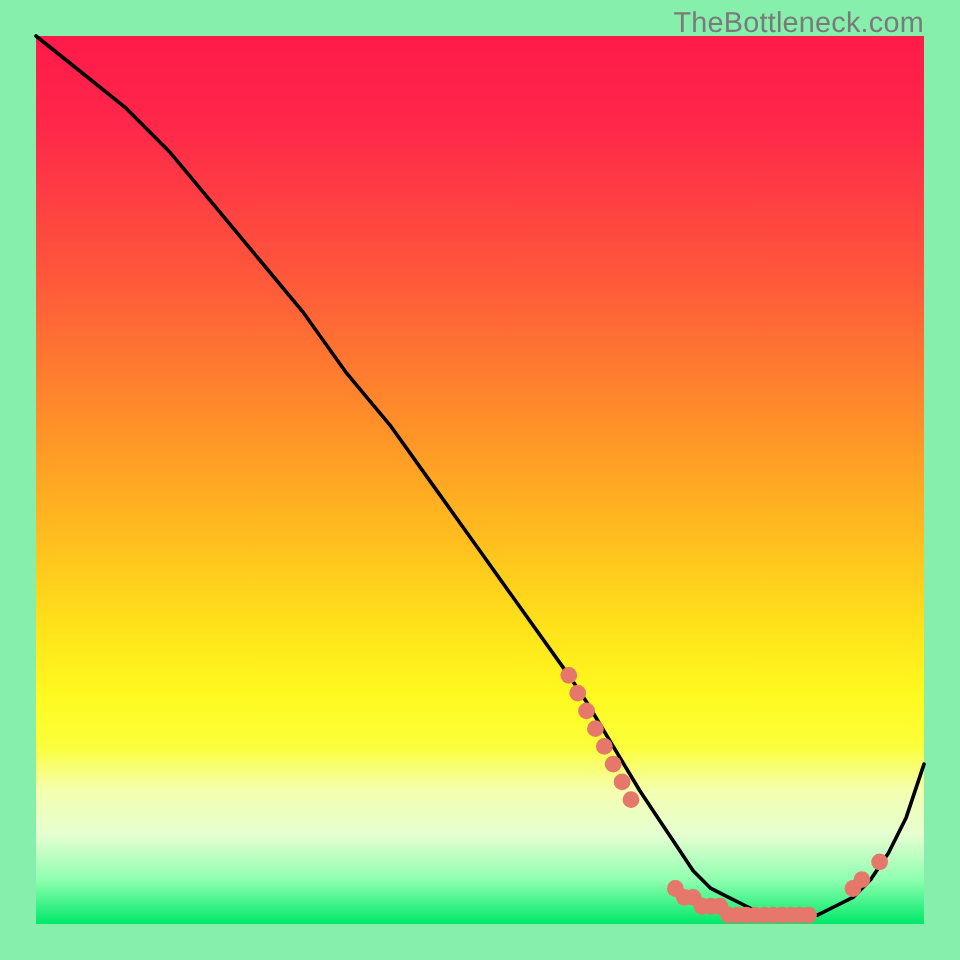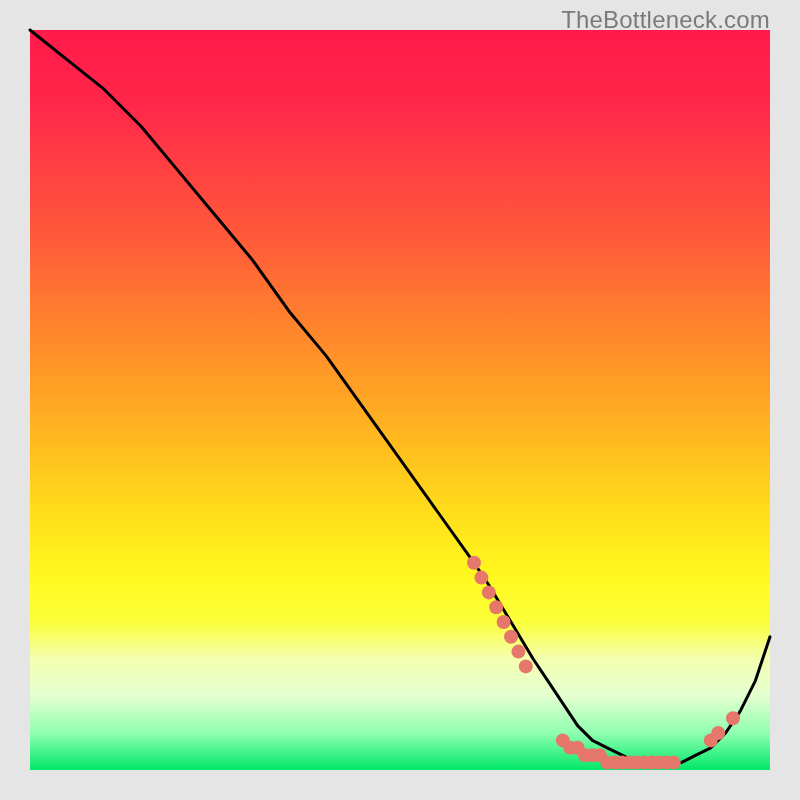--- a/index.html
+++ b/index.html
@@ -8,21 +8,21 @@
     width: 800px;
     height: 800px;
     background: #000;
     overflow: hidden;
     font-family: Arial, Helvetica, sans-serif;
   }
   .frame {
     position: relative;
     width: 800px;
     height: 800px;
-    background: #e5e5e5;
+    background: #86efac;
   }
   .plot {
     position: absolute;
     left: 30px;
     top: 30px;
     width: 740px;
     height: 740px;
     
     background:
       linear-gradient(

